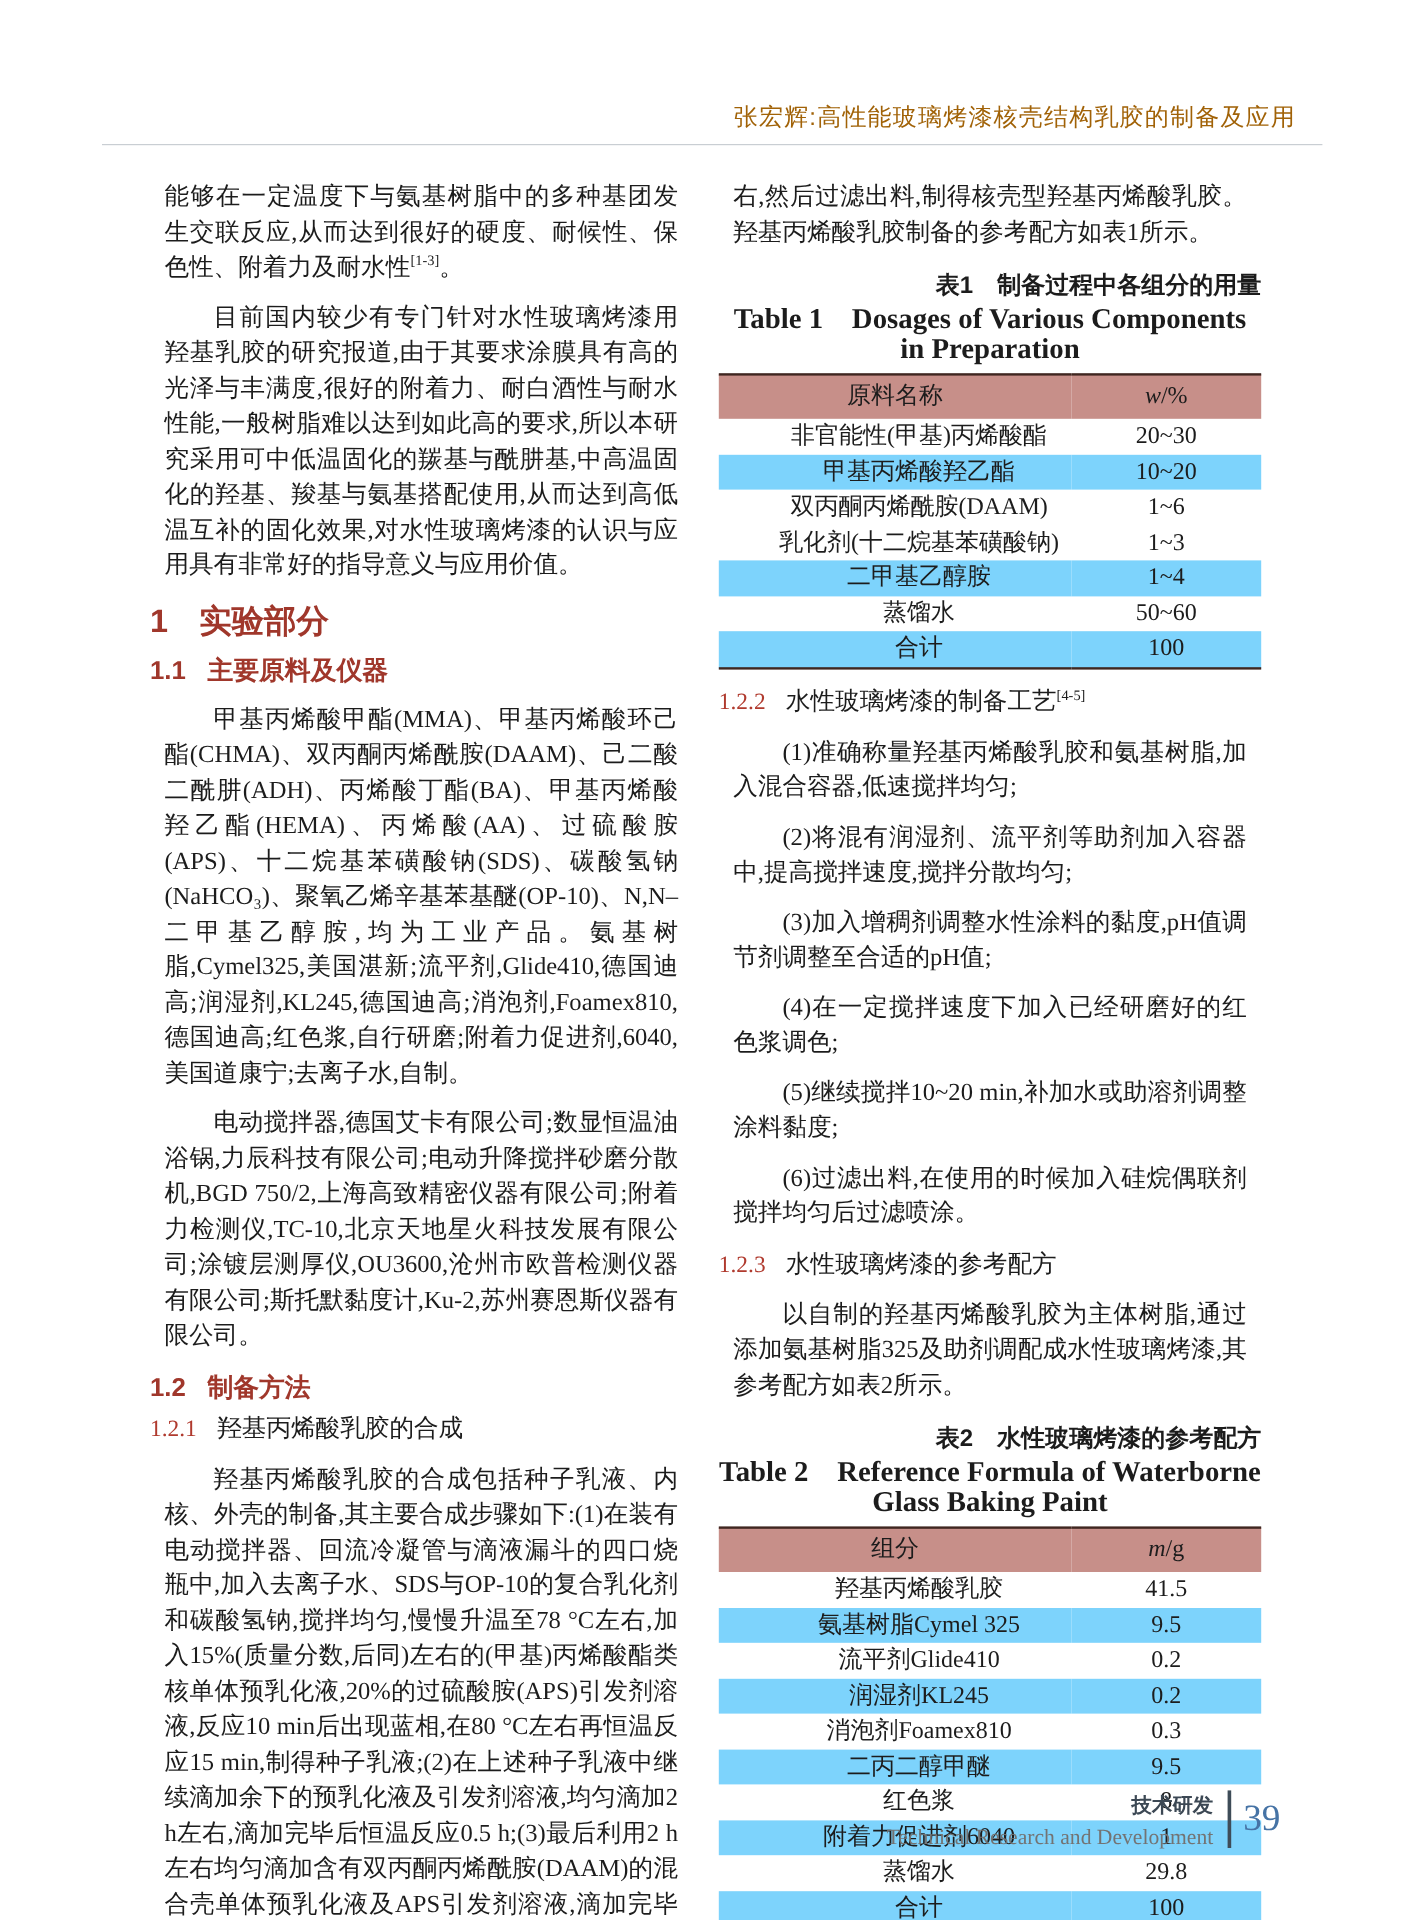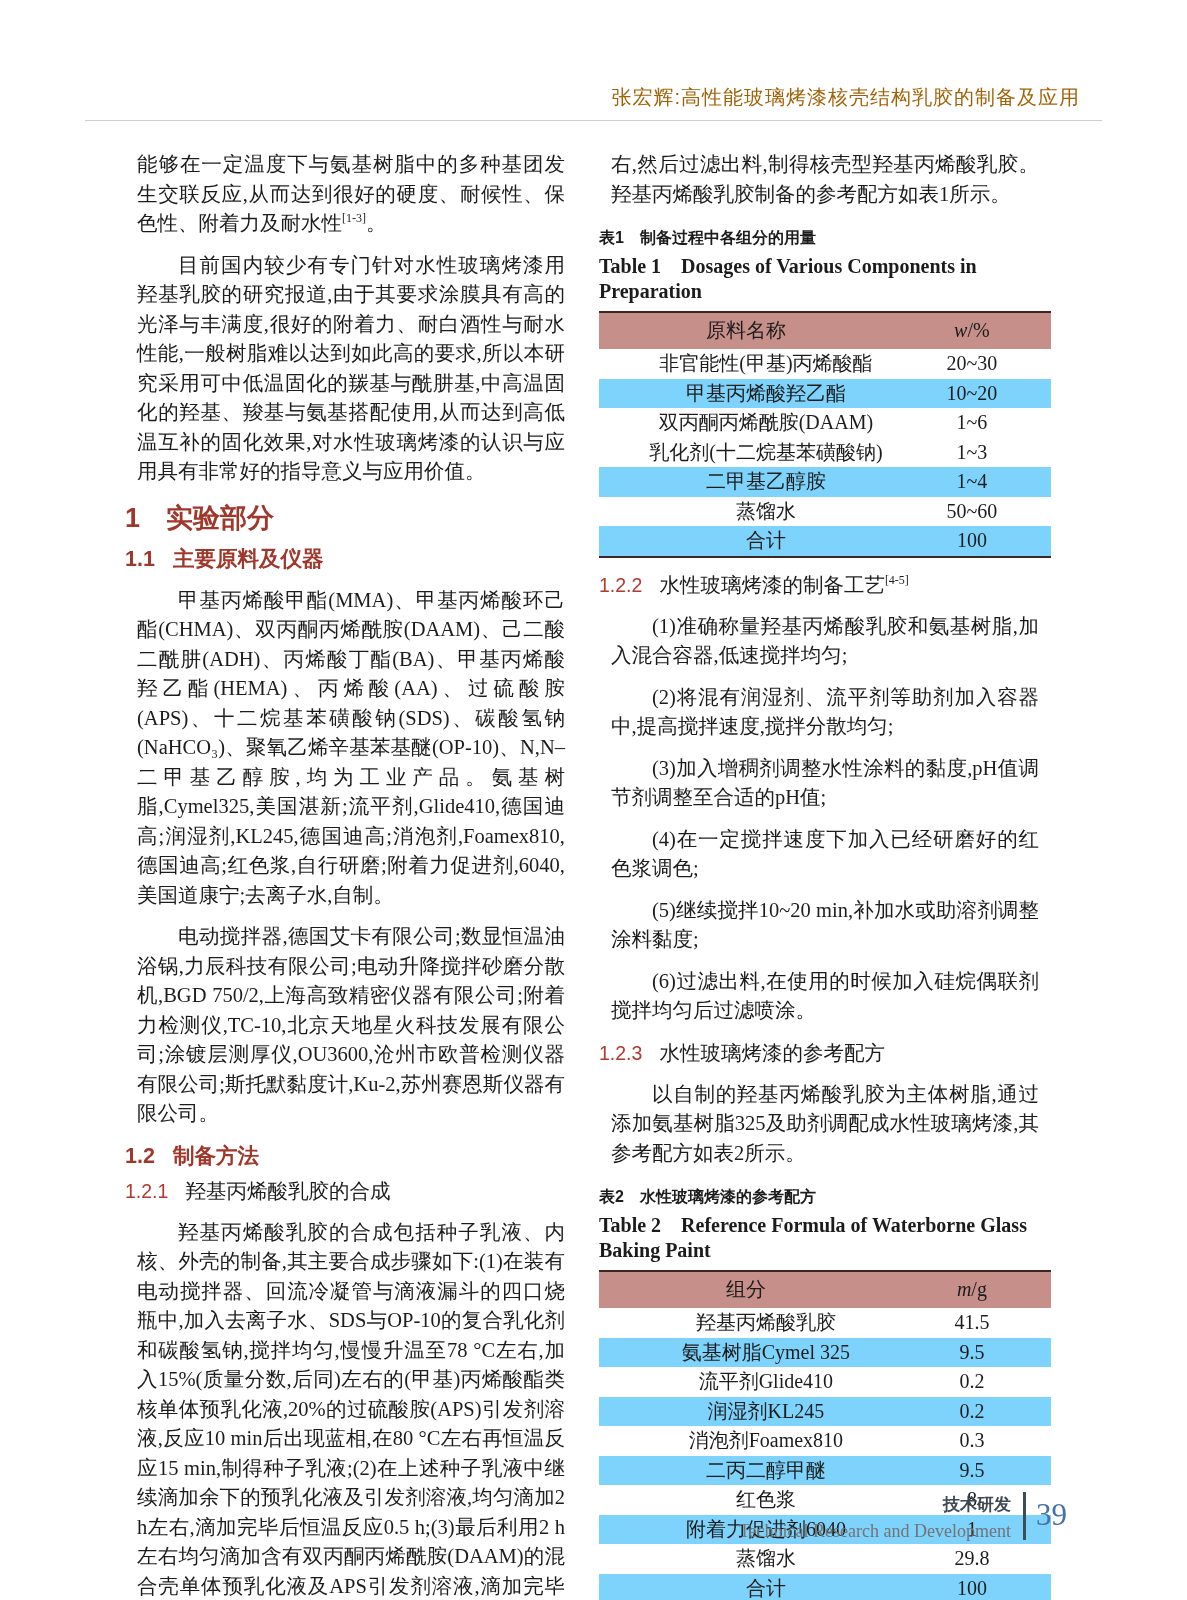--- a/index.html
+++ b/index.html
@@ -35,31 +35,31 @@
     color:#a0372b; font-size:27px; font-weight:bold; line-height:34px;
   }
   .h-l1 .hnum { margin-right:26px; }
   .h-l2 {
     margin:6px 0 5px; font-family:"Liberation Sans","DejaVu Sans",sans-serif;
     color:#a0372b; font-size:21.5px; font-weight:bold; line-height:30px;
   }
   .h-l2 .hnum { margin-right:18px; }
   .h-l3 { margin:4px 0 2px; font-size:20.5px; font-weight:normal; line-height:30px; color:#1c1c1c; }
   .h-l3 .hnum {
-    color:#b03a2e; font-family:Liberation Sans, sans-serif;
+    color:#b03a2e; font-family:Liberation Serif, serif;
     font-size:19.5px; margin-right:17px;
   }
   
   .table-block { margin:16px 0 12px; }
   .tcap-zh {
-    text-align:left; font-family:"Liberation Sans","DejaVu Sans",sans-serif;
-    font-weight:bold; font-size:16px; line-height:26px;
+    text-align:right; font-family:"Liberation Sans","DejaVu Sans",sans-serif;
+    font-weight:bold; font-size:20px; line-height:26px;
   }
   .tcap-en {
-    text-align:left; font-weight:bold; font-size:20px; line-height:25px; margin-top:3px;
+    text-align:center; font-weight:bold; font-size:24px; line-height:25px; margin-top:3px;
   }
   table {
     width:100%; border-collapse:collapse; margin-top:7px;
     border-top:2px solid #3f2620; border-bottom:2px solid #3f2620;
     font-size:20px;
   }
   th { background:#c78f89; font-weight:normal; height:34px; }
   .th-name { width:65%; text-align:center; }
   .th-unit { width:35%; text-align:center; }
   td { height:29px; padding:0; }

